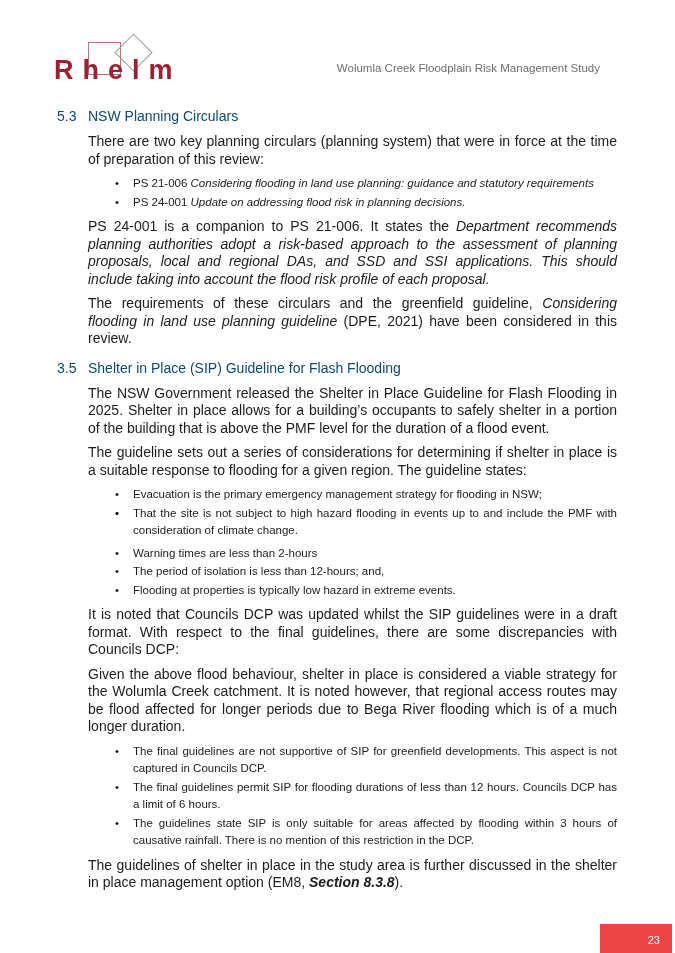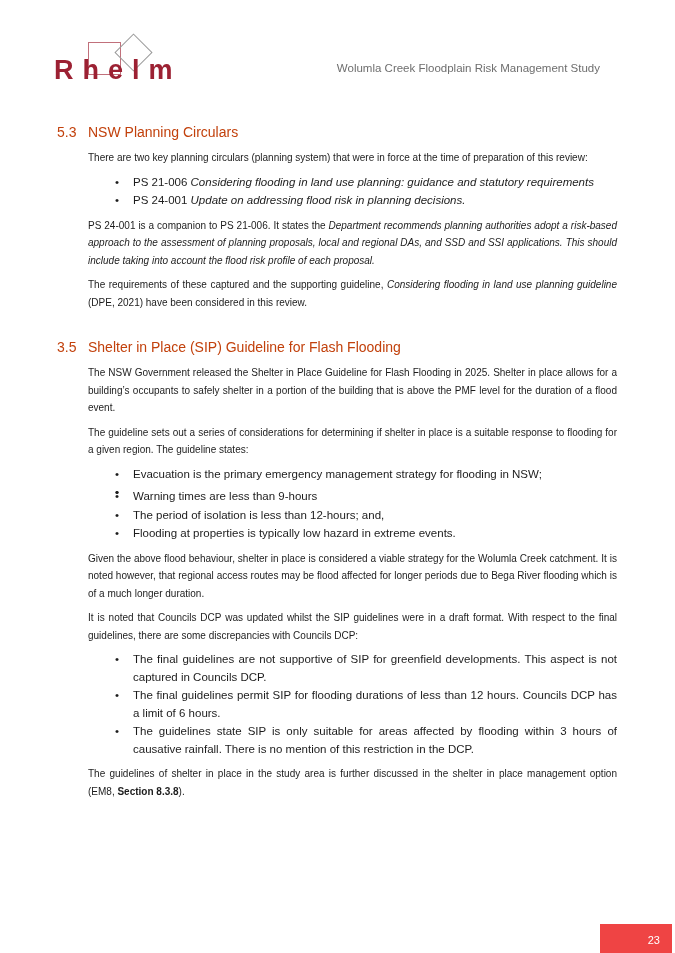--- a/index.html
+++ b/index.html
@@ -15,34 +15,34 @@
   .logo .dm  { left:68px; top:11px; width:27px; height:27px; border:1.5px solid #9a9a9a; transform:rotate(45deg); }
   .logo .letters {
     position:absolute; left:2px; top:27px; display:flex; gap:9px;
     font-size:27px; font-weight:bold; color:#9c2133; letter-spacing:0;
   }
   .doc-title {
     position:absolute; top:62px; right:75px; font-size:11.5px; color:#6e6e6e;
   }
   
   .content { position:absolute; left:57px; top:96px; width:560px; }
-  .sec-heading { display:flex; color:#c2410c; font-size:14px; line-height:20px; margin:26px 0 4px 0; }
+  .sec-heading { display:flex; color:#0c4a6e; font-size:14px; line-height:20px; margin:10px 0 4px 0; }
   .sec-num { width:31px; flex:0 0 31px; }
   .para {
-    margin:7px 0 7px 31px; font-size:10px; line-height:17.5px;
+    margin:7px 0 7px 31px; font-size:14px; line-height:17.5px;
     text-align:justify; color:#1c1c1c;
   }
   .blist { margin:5px 0 5px 31px; padding:0; list-style:none; }
   .blist li {
     position:relative; padding-left:45px; font-size:11.5px; line-height:17.5px;
     text-align:justify; margin:0 0 1px 0;
   }
   .blist li .marker { position:absolute; left:27px; top:0; }
   .it { font-style:italic; }
-  .bd { font-weight:bold; }
+  .bd { font-weight:bold;font-style:italic; }
   
   .page-num-box {
     position:absolute; left:600px; top:896px; width:72px; height:32px;
     background:#ef4444; color:#ffffff; font-size:11px;
     display:flex; align-items:center; justify-content:flex-end;
     padding-right:12px; box-sizing:border-box;margin-top:28px;
   }
 </style>
 </head>
 <body>
@@ -68,41 +68,41 @@
         <div class="sec-heading">
           <span class="sec-num">5.3</span>
           <span>NSW Planning Circulars</span>
         </div>
         <p class="para"><span>There are two key planning circulars (planning system) that were in force at the time of preparation of this review:</span></p>
         <ul class="blist">
           <li><span class="marker">•</span><span>PS 21-006 </span><span class="it">Considering flooding in land use planning: guidance and statutory requirements</span></li>
           <li><span class="marker">•</span><span>PS 24-001 </span><span class="it">Update on addressing flood risk in planning decisions.</span></li>
         </ul>
         <p class="para"><span>PS 24-001 is a companion to PS 21-006.  It states the </span><span class="it">Department recommends planning authorities adopt a risk-based approach to the assessment of planning proposals, local and regional DAs, and SSD and SSI applications. This should include taking into account the flood risk profile of each proposal.</span></p>
-        <p class="para"><span>The requirements of these captured and the supporting guideline, </span><span class="it">Considering flooding in land use planning guideline</span><span> (DPE, 2021) have been considered in this review.</span></p>
+        <p class="para"><span>The requirements of these circulars and the greenfield guideline, </span><span class="it">Considering flooding in land use planning guideline</span><span> (DPE, 2021) have been considered in this review.</span></p>
       </section>
       <section>
         <div class="sec-heading">
           <span class="sec-num">3.5</span>
           <span>Shelter in Place (SIP) Guideline for Flash Flooding</span>
         </div>
         <p class="para"><span>The NSW Government released the Shelter in Place Guideline for Flash Flooding in 2025. Shelter in place allows for a building’s occupants to safely shelter in a portion of the building that is above the PMF level for the duration of a flood event.</span></p>
         <p class="para"><span>The guideline sets out a series of considerations for determining if shelter in place is a suitable response to flooding for a given region. The guideline states:</span></p>
         <ul class="blist">
           <li><span class="marker">•</span><span>Evacuation is the primary emergency management strategy for flooding in NSW;</span></li>
           <li><span class="marker">•</span></li>
-          <li><span class="marker">•</span></li>
+          <li><span class="marker">•</span><span>That the site is not subject to high hazard flooding in events up to and include the PMF with consideration of climate change.</span></li>
         </ul>
         <ul class="blist">
-          <li><span class="marker">•</span><span>Warning times are less than 9-hours</span></li>
+          <li><span class="marker">•</span><span>Warning times are less than 2-hours</span></li>
           <li><span class="marker">•</span><span>The period of isolation is less than 12-hours; and,</span></li>
           <li><span class="marker">•</span><span>Flooding at properties is typically low hazard in extreme events.</span></li>
         </ul>
+        <p class="para"><span>It is noted that Councils DCP was updated whilst the SIP guidelines were in a draft format. With respect to the final guidelines, there are some discrepancies with Councils DCP:</span></p>
         <p class="para"><span>Given the above flood behaviour, shelter in place is considered a viable strategy for the Wolumla Creek catchment. It is noted however, that regional access routes may be flood affected for longer periods due to Bega River flooding which is of a much longer duration.</span></p>
-        <p class="para"><span>It is noted that Councils DCP was updated whilst the SIP guidelines were in a draft format. With respect to the final guidelines, there are some discrepancies with Councils DCP:</span></p>
         <ul class="blist">
           <li><span class="marker">•</span><span>The final guidelines are not supportive of SIP for greenfield developments. This aspect is not captured in Councils DCP.</span></li>
           <li><span class="marker">•</span><span>The final guidelines permit SIP for flooding durations of less than 12 hours. Councils DCP has a limit of 6 hours.</span></li>
           <li><span class="marker">•</span><span>The guidelines state SIP is only suitable for areas affected by flooding within 3 hours of causative rainfall. There is no mention of this restriction in the DCP.</span></li>
         </ul>
         <p class="para"><span>The guidelines of shelter in place in the study area is further discussed in the shelter in place management option (EM8, </span><span class="bd">Section 8.3.8</span><span>).</span></p>
       </section>
     </div>
 
   <div class="page-num-box">

